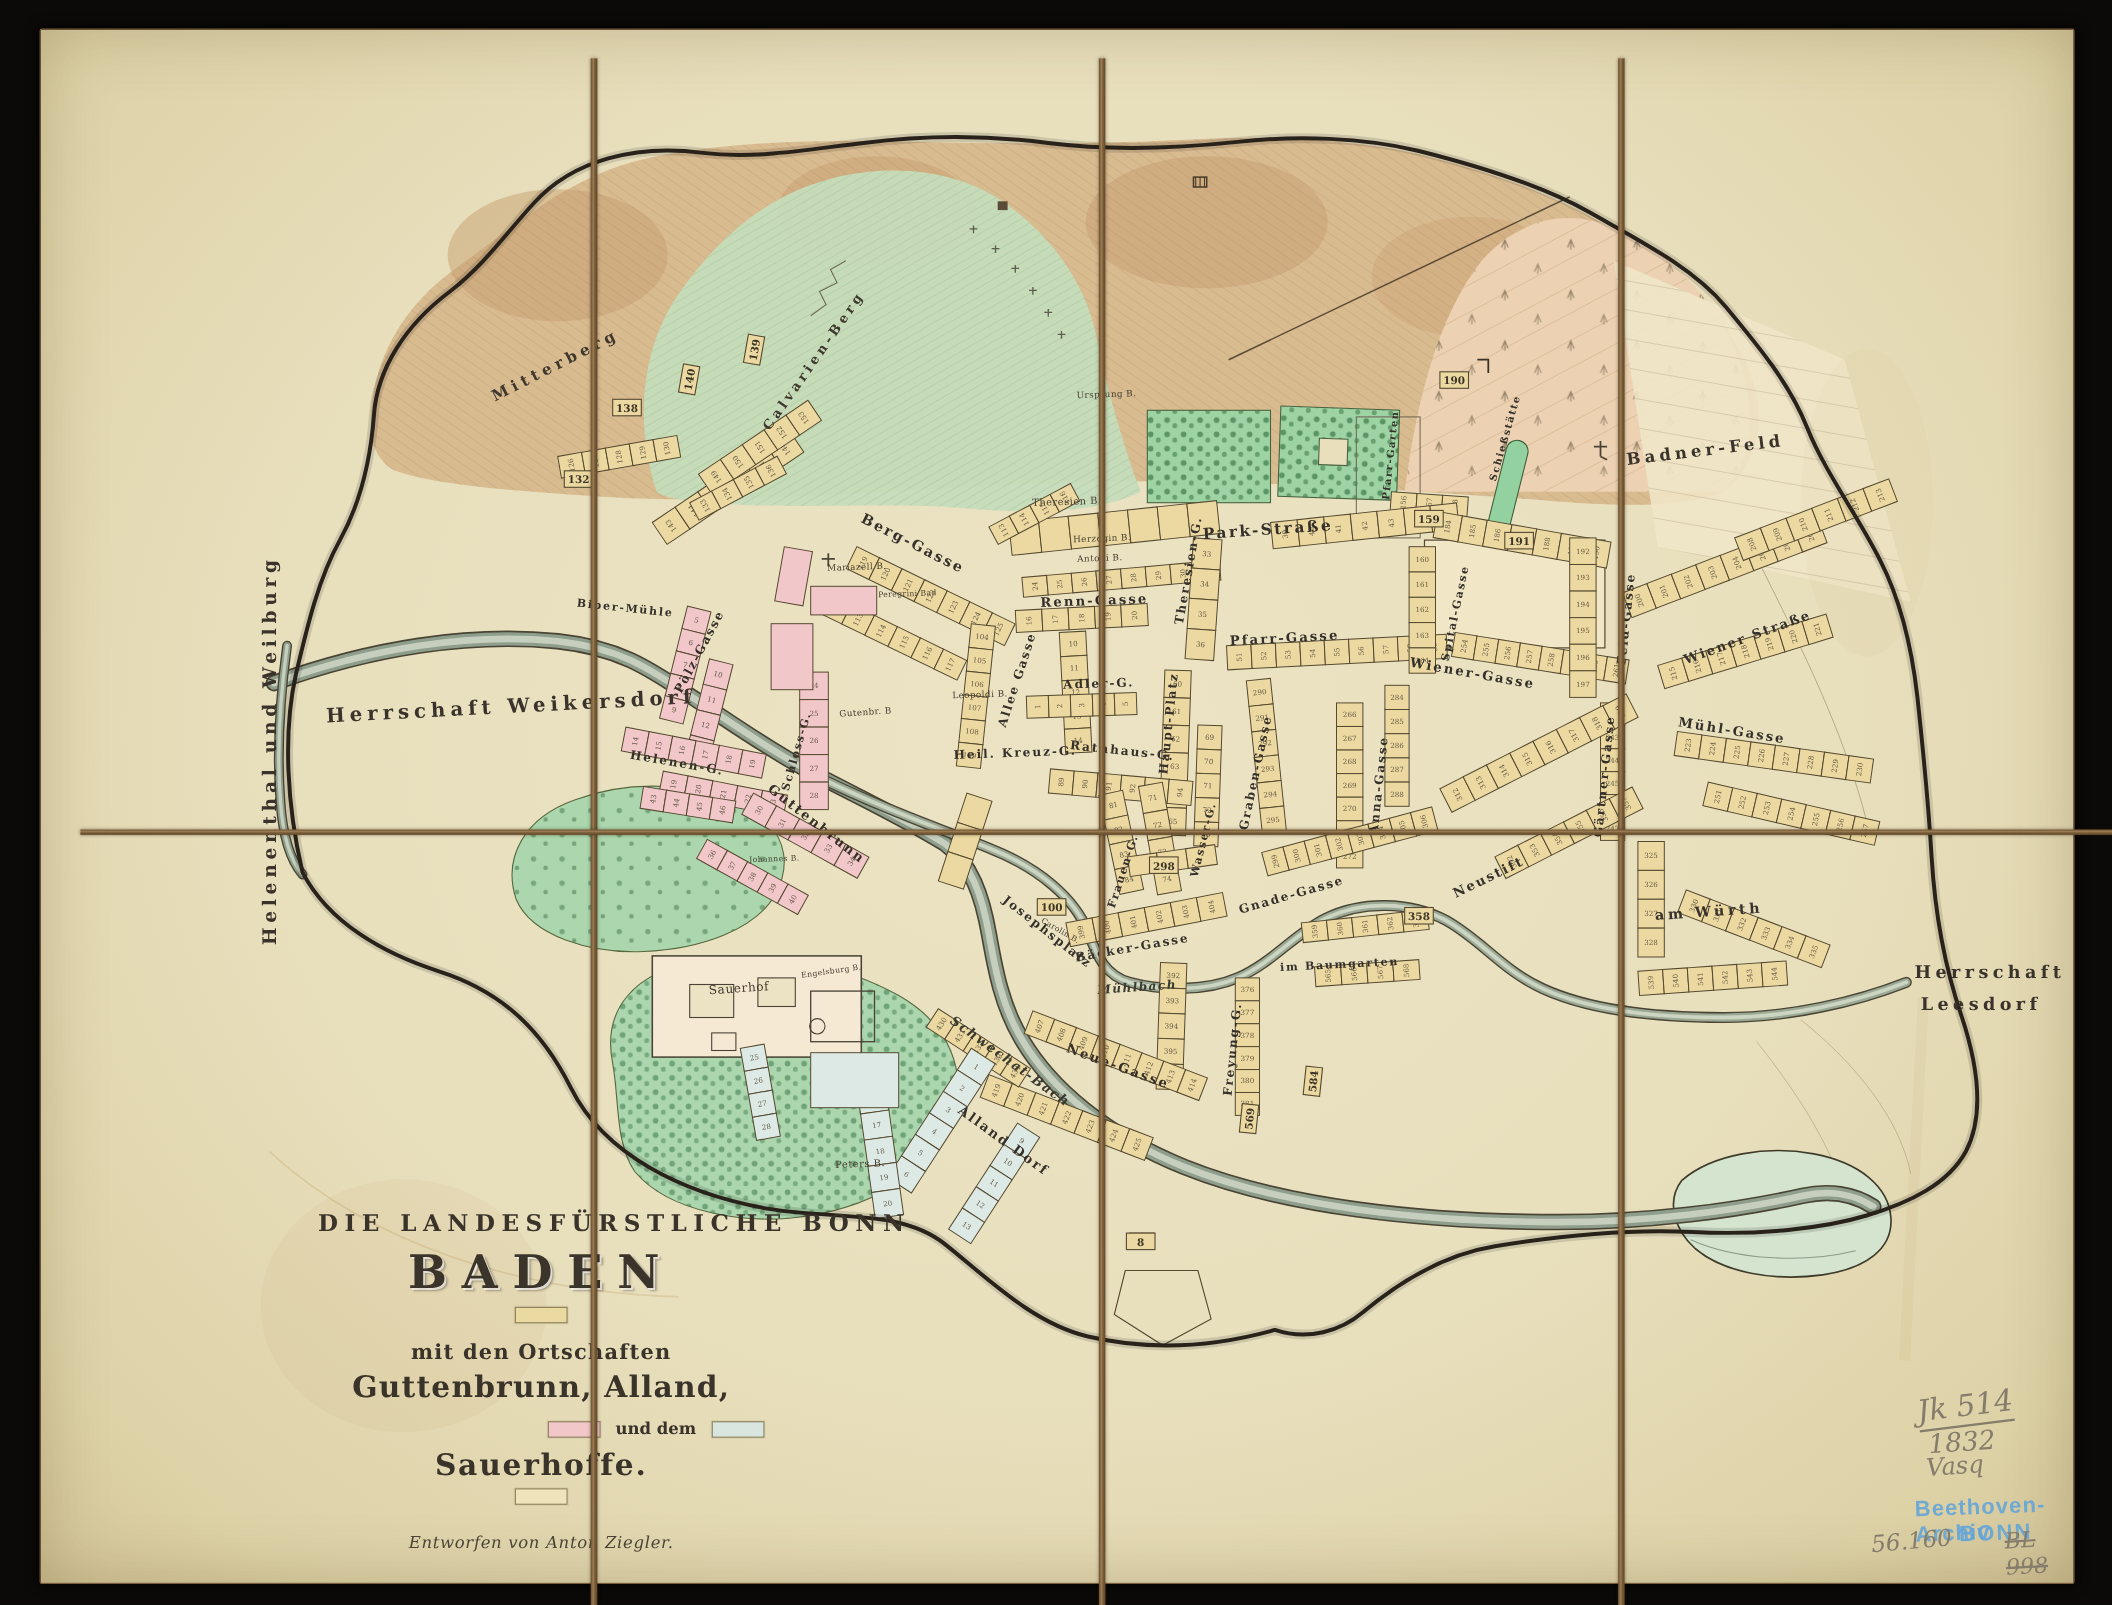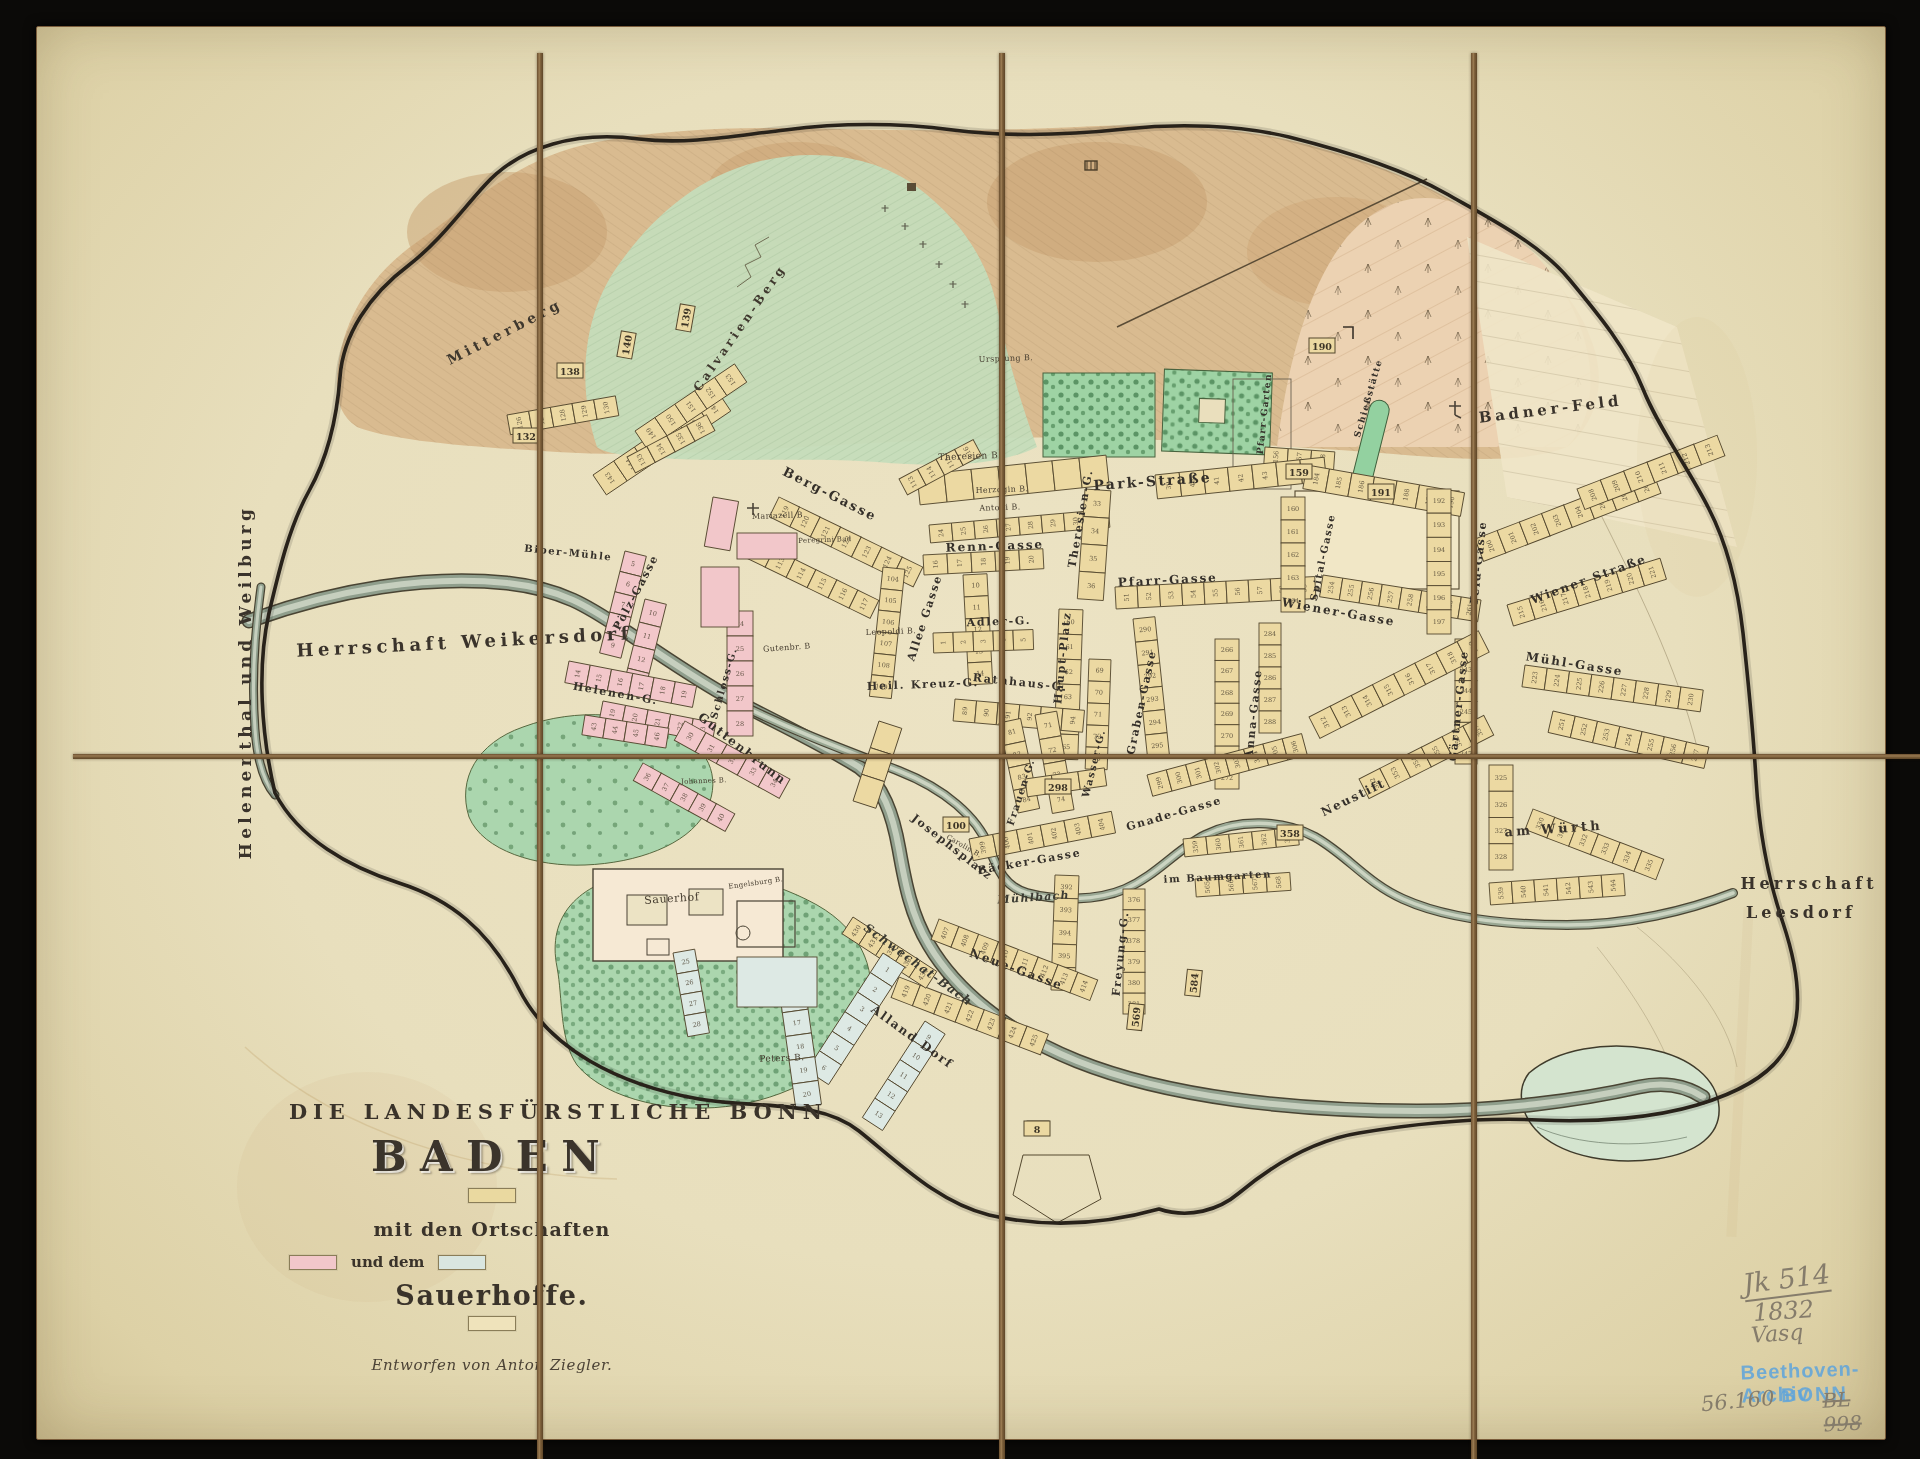--- a/index.html
+++ b/index.html
@@ -12,21 +12,21 @@
   .fold{position:absolute;z-index:3;background:linear-gradient(90deg,#6b5030,#9a7b52 40%,#7c5f3a 60%,#5e4628);box-shadow:0 0 3px rgba(40,25,5,.5);}
   .fold.h{background:linear-gradient(180deg,#6b5030,#9a7b52 40%,#7c5f3a 60%,#5e4628);}
   
   #title-block{position:absolute;left:252px;top:1072px;width:406px;text-align:center;z-index:2;color:#3a332a;}
   .t-line1{font-size:21px;letter-spacing:.28em;font-weight:600;white-space:nowrap;}
   .t-baden{font-size:42px;font-weight:bold;letter-spacing:.32em;margin-top:8px;color:#3b342b;
     text-shadow:1.5px 1.5px 0 rgba(255,255,255,.65), 3px 3px 2px rgba(59,52,43,.4);}
   .swatch{display:inline-block;width:46px;height:13px;border:1px solid #8a7d58;box-shadow:0 0 0 1px rgba(0,0,0,.05);}
   .t-line3{font-size:19px;font-weight:bold;margin-top:11px;letter-spacing:.06em;}
   .t-line4{font-size:27px;font-weight:bold;margin-top:6px;letter-spacing:.04em;}
-  .t-row{margin-top:13px;display:flex;align-items:center;justify-content:flex-start;gap:14px;}
+  .t-row{margin-top:13px;display:flex;align-items:center;justify-content:flex-end;gap:14px;}
   .t-unddem{font-size:15px;font-weight:bold;}
   .t-line6{font-size:27px;font-weight:bold;margin-top:9px;letter-spacing:.06em;}
   .t-credit{font-size:15px;font-style:italic;margin-top:21px;color:#4c4336;letter-spacing:.04em;}
   
   .pencil{position:absolute;z-index:4;color:#857c6b;font-style:italic;font-family:"DejaVu Serif",serif;}
   .stamp{position:absolute;z-index:4;color:#5ea4dc;font-family:"Liberation Sans",sans-serif;font-weight:bold;opacity:.85;}
   .strike{text-decoration:line-through;}
 </style>
 </head>
 <body>
@@ -1115,20 +1115,21 @@
         </g>
     </svg>
 
     <div id="title-block">
       <div class="t-line1">DIE LANDESFÜRSTLICHE BONN</div>
       <div class="t-baden">BADEN</div>
       <div style="margin-top:7px;">
         <span class="swatch" style="background:#ead9a0"></span>
       </div>
       <div class="t-line3">mit den Ortschaften</div>
+      <div class="t-line4">Guttenbrunn, Alland,</div>
       <div class="t-row">
         <span class="swatch" style="background:#f2c7ca"></span>
         <span class="t-unddem">und dem</span>
         <span class="swatch" style="background:#d9e6e0"></span>
       </div>
       <div class="t-line6">Sauerhoffe.</div>
       <div style="margin-top:5px;">
         <span class="swatch" style="background:#efe3bb"></span>
       </div>
       <div class="t-credit">Entworfen von Anton Ziegler.</div>

